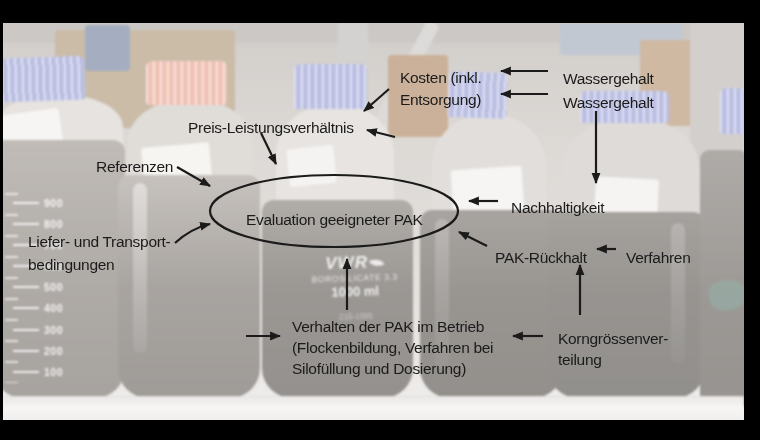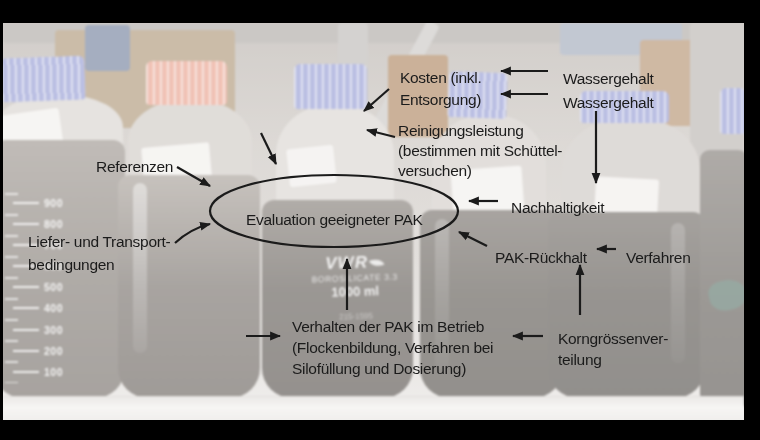--- a/index.html
+++ b/index.html
@@ -181,25 +181,21 @@
     </g>
   </svg>
 
   <div class="labels">
     <div class="lbl lh22" style="left:400px;top:59px;">
       <span>Kosten (inkl.</span>
       <span>Entsorgung)</span>
     </div>
     <div class="lbl" style="left:563px;top:61px;">Wassergehalt</div>
     <div class="lbl" style="left:563px;top:85px;">Wassergehalt</div>
-    <div class="lbl" style="left:398px;top:113px;">
-      <span>Reinigungsleistung</span>
-      <span>(bestimmen mit Schüttel-</span>
-      <span>versuchen)</span>
-    </div>
+    <div class="lbl" style="left:188px;top:110px;">Preis-Leistungsverhältnis</div>
     <div class="lbl" style="left:96px;top:149px;">Referenzen</div>
     <div class="lbl lbl-center">Evaluation geeigneter PAK</div>
     <div class="lbl" style="left:511px;top:190px;">Nachhaltigkeit</div>
     <div class="lbl lh23" style="left:28px;top:222px;">
       <span>Liefer- und Transport-</span>
       <span>bedingungen</span>
     </div>
     <div class="lbl" style="left:495px;top:240px;">PAK-Rückhalt</div>
     <div class="lbl" style="left:626px;top:240px;">Verfahren</div>
     <div class="lbl lh21" style="left:292px;top:308px;">

